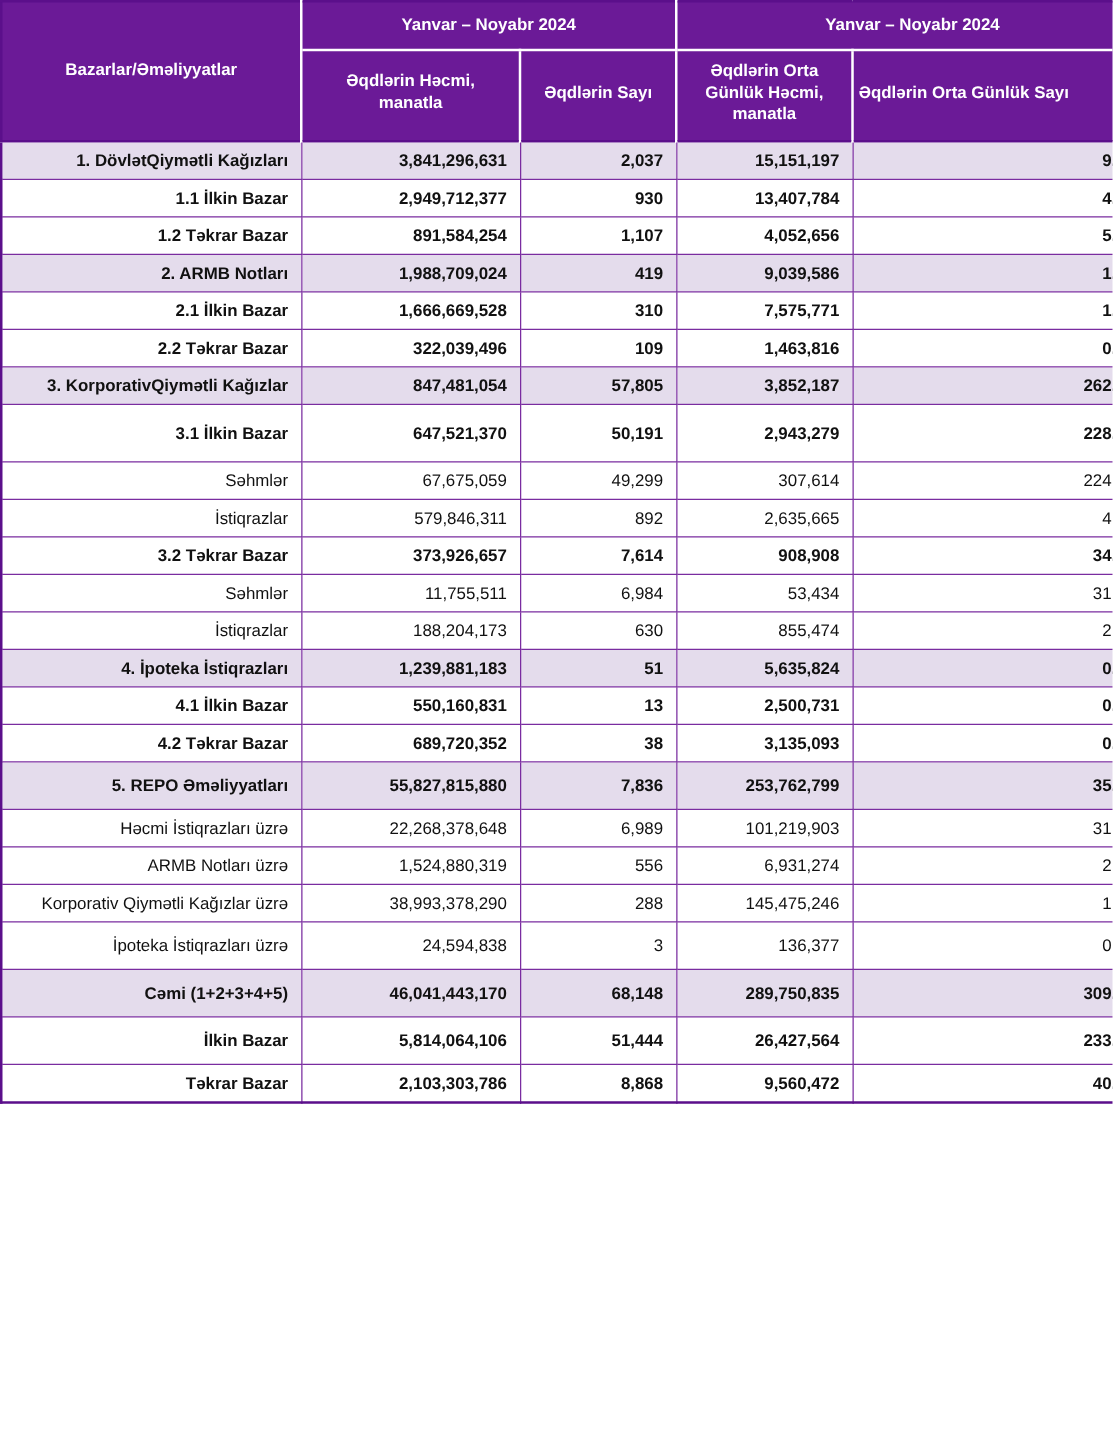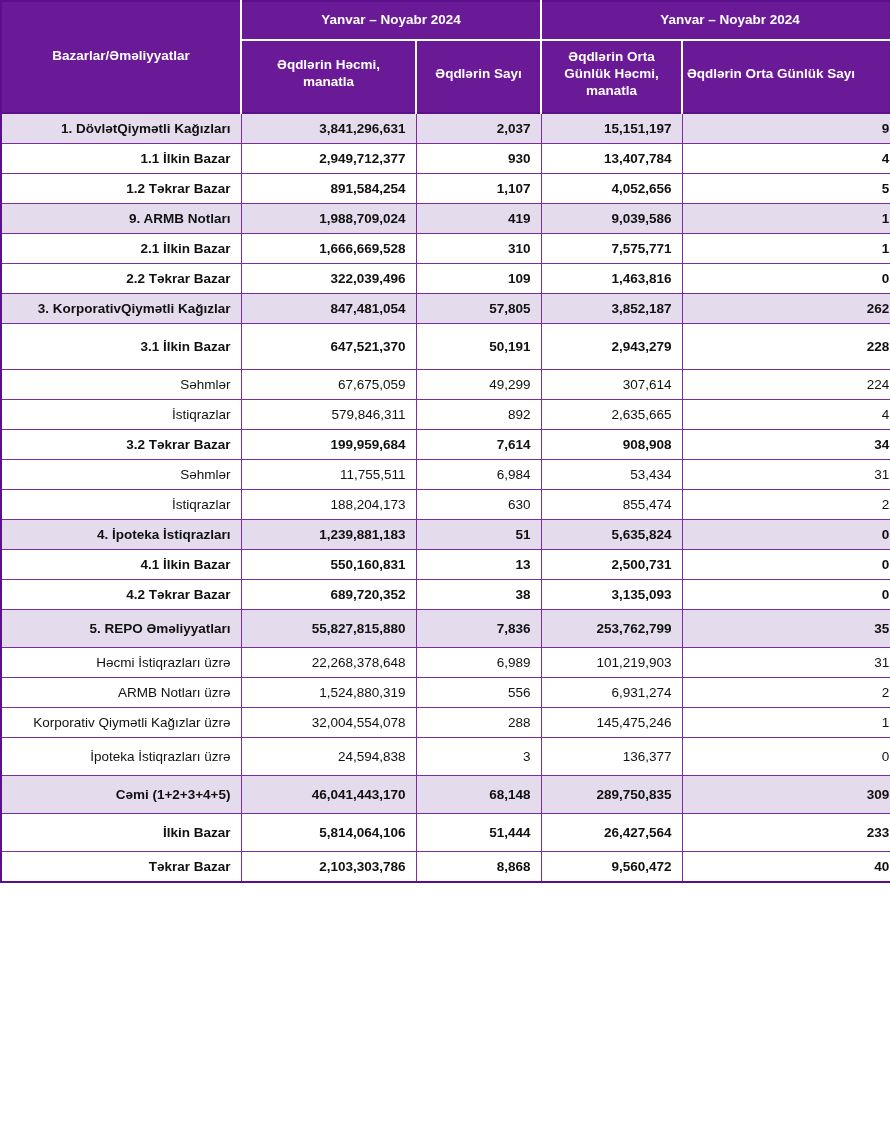--- a/index.html
+++ b/index.html
@@ -138,21 +138,21 @@
           <td class="num">4.23</td>
         </tr>
         <tr class="bold">
           <td class="label">1.2 Təkrar Bazar</td>
           <td class="num">891,584,254</td>
           <td class="num">1,107</td>
           <td class="num">4,052,656</td>
           <td class="num">5.03</td>
         </tr>
         <tr class="bold shaded">
-          <td class="label">9. ARMB Notları</td>
+          <td class="label">2. ARMB Notları</td>
           <td class="num">1,988,709,024</td>
           <td class="num">419</td>
           <td class="num">9,039,586</td>
           <td class="num">1.90</td>
         </tr>
         <tr class="bold">
           <td class="label">2.1 İlkin Bazar</td>
           <td class="num">1,666,669,528</td>
           <td class="num">310</td>
           <td class="num">7,575,771</td>
@@ -188,21 +188,21 @@
         </tr>
         <tr class="">
           <td class="label">İstiqrazlar</td>
           <td class="num">579,846,311</td>
           <td class="num">892</td>
           <td class="num">2,635,665</td>
           <td class="num">4.05</td>
         </tr>
         <tr class="bold">
           <td class="label">3.2 Təkrar Bazar</td>
-          <td class="num">199,959,684</td>
+          <td class="num">373,926,657</td>
           <td class="num">7,614</td>
           <td class="num">908,908</td>
           <td class="num">34.61</td>
         </tr>
         <tr class="">
           <td class="label">Səhmlər</td>
           <td class="num">11,755,511</td>
           <td class="num">6,984</td>
           <td class="num">53,434</td>
           <td class="num">31.75</td>
@@ -251,21 +251,21 @@
         </tr>
         <tr class="">
           <td class="label">ARMB Notları üzrə</td>
           <td class="num">1,524,880,319</td>
           <td class="num">556</td>
           <td class="num">6,931,274</td>
           <td class="num">2.53</td>
         </tr>
         <tr class="">
           <td class="label">Korporativ Qiymətli Kağızlar üzrə</td>
-          <td class="num">32,004,554,078</td>
+          <td class="num">38,993,378,290</td>
           <td class="num">288</td>
           <td class="num">145,475,246</td>
           <td class="num">1.31</td>
         </tr>
         <tr class="tall-md">
           <td class="label">İpoteka İstiqrazları üzrə</td>
           <td class="num">24,594,838</td>
           <td class="num">3</td>
           <td class="num">136,377</td>
           <td class="num">0.01</td>

